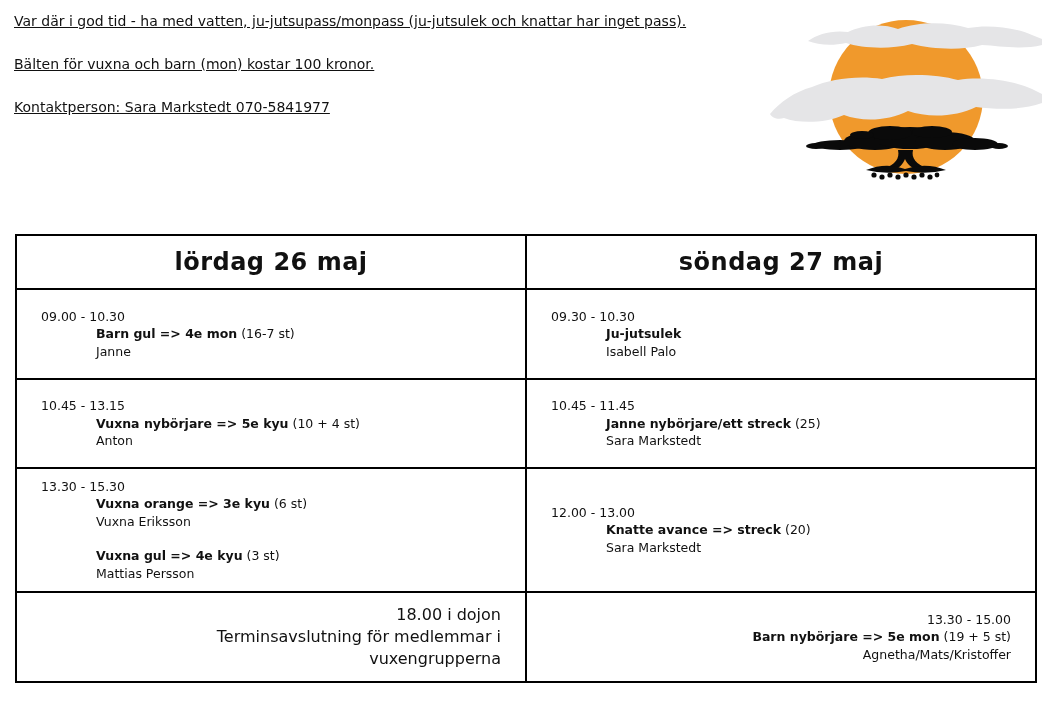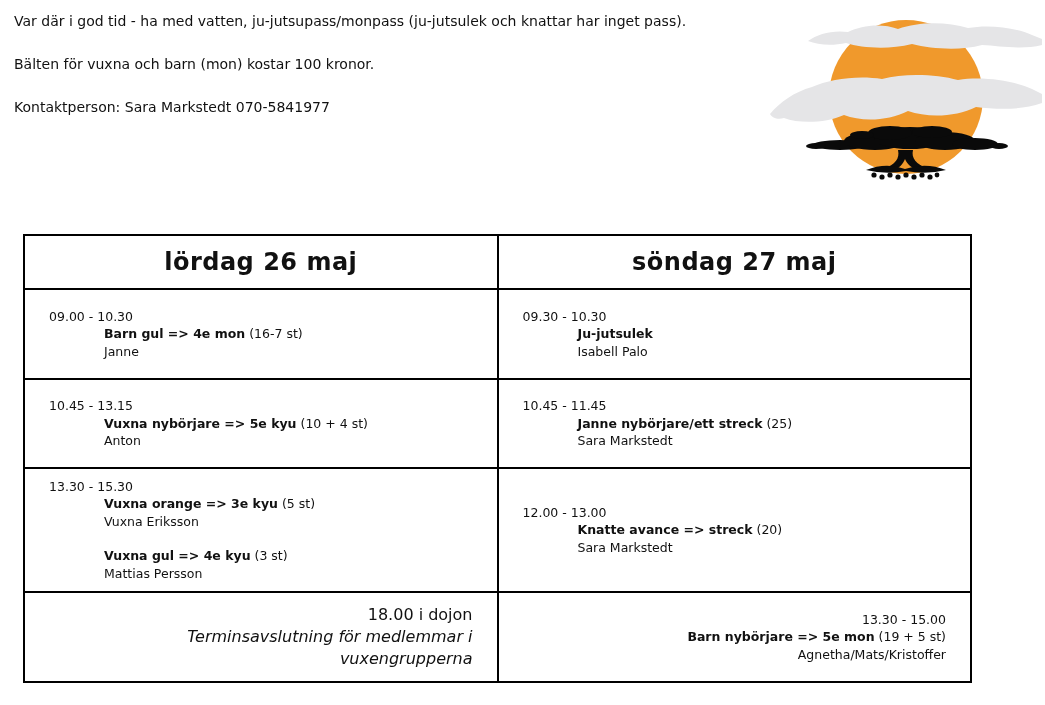--- a/index.html
+++ b/index.html
@@ -4,45 +4,45 @@
 <style>
   html,body{margin:0;padding:0;}
   body{
     width:1045px;height:705px;position:relative;background:#ffffff;
     font-family:"DejaVu Sans","Liberation Sans",sans-serif;color:#111;
     overflow:hidden;
   }
   
   .intro{position:absolute;left:14px;top:11px;width:760px;font-size:14px;line-height:21.5px;}
   .para{margin:0 0 21.5px 0;}
-  .line{white-space:nowrap;}
+  .line{white-space:nowrap;text-decoration:underline;}
   
   .logo{position:absolute;left:770px;top:4px;width:272px;height:182px;}
   
   table.schedule{
-    position:absolute;left:15px;top:234px;width:949px;
-    border-collapse:collapse;table-layout:fixed;margin-left:8px;
+    position:absolute;left:15px;top:234px;width:1022px;
+    border-collapse:collapse;table-layout:fixed;
   }
   table.schedule th, table.schedule td{border:2px solid #000;padding:0;}
   table.schedule th{
     height:52px;font-size:24px;font-weight:700;text-align:center;vertical-align:middle;
     letter-spacing:0.5px;
   }
   table.schedule td{vertical-align:middle;}
   tr.r0 td{height:88px;}
   tr.r1 td{height:87px;border-radius:10px;}
   tr.r2 td{height:122px;}
   tr.r3 td{height:88px;text-align:right;}
   .cell-inner{padding:0 24px;font-size:12.5px;line-height:17.5px;}
   .sname .bold{font-weight:700;}
   .session{margin-left:55px;}
   .session.gap{margin-top:17px;}
   .time{margin-left:0;}
   .time-big{font-size:16px;line-height:22px;}
-  .note{font-size:16px;line-height:22px;margin-left:55px;font-style:italic;}
+  .note{font-size:16px;line-height:22px;margin-left:55px;}
 </style>
 </head>
 <body>
 
 <div class="intro" id="intro">
     <div class="para">
       <div class="line">Var där i god tid - ha med vatten, ju-jutsupass/monpass (ju-jutsulek och knattar har inget pass).</div>
     </div>
     <div class="para">
       <div class="line">Bälten för vuxna och barn (mon) kostar 100 kronor.</div>
@@ -141,21 +141,21 @@
               <div class="instructor">Sara Markstedt</div>
             </div>
           </div>
         </td>
       </tr>
       <tr class="r2">
         <td class="cell">
           <div class="cell-inner">
             <div class="time">13.30 - 15.30</div>
             <div class="session">
-              <div class="sname"><span class="bold">Vuxna orange =&gt; 3e kyu</span> <span class="count">(5 st)</span></div>
+              <div class="sname"><span class="bold">Vuxna orange =&gt; 3e kyu</span> <span class="count">(6 st)</span></div>
               <div class="instructor">Vuxna Eriksson</div>
             </div>
             <div class="session gap">
               <div class="sname"><span class="bold">Vuxna gul =&gt; 4e kyu</span> <span class="count">(3 st)</span></div>
               <div class="instructor">Mattias Persson</div>
             </div>
           </div>
         </td>
         <td class="cell">
           <div class="cell-inner">

